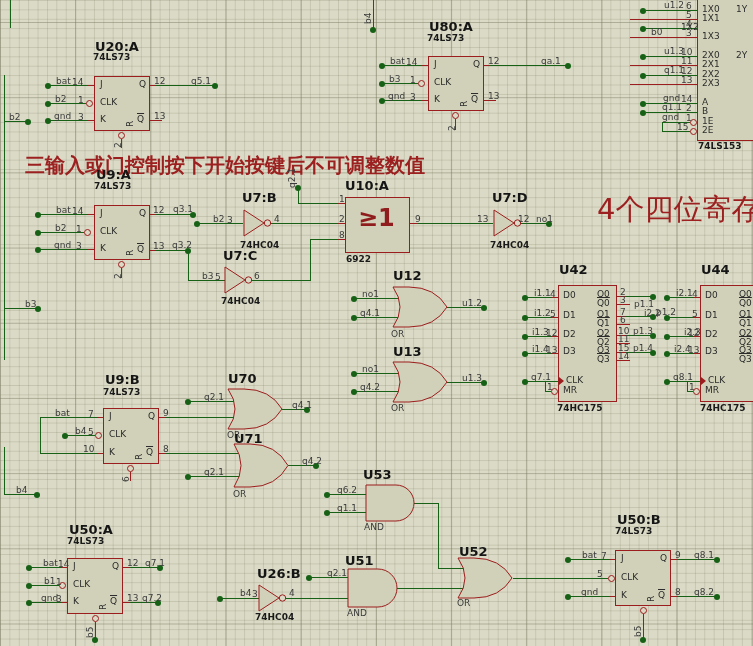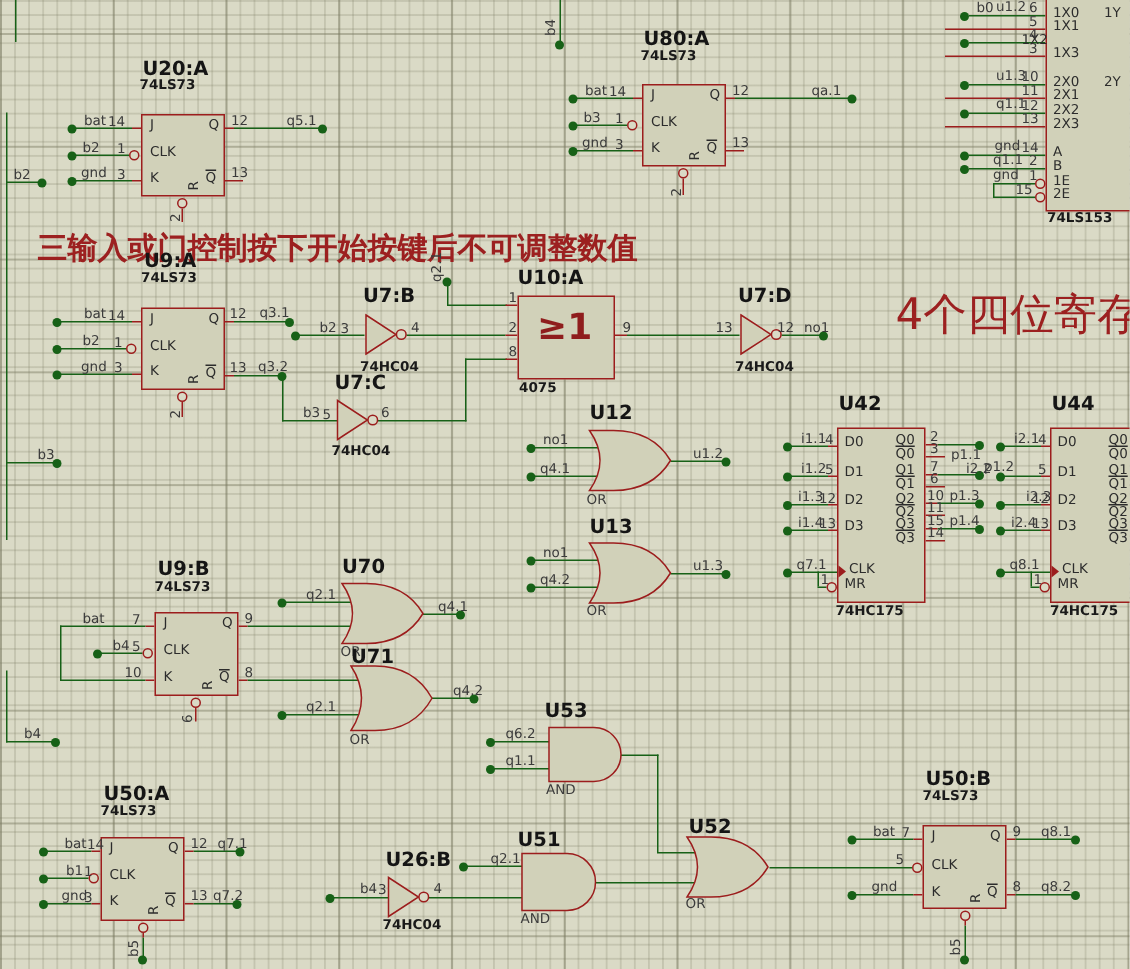--- a/index.html
+++ b/index.html
@@ -374,21 +374,21 @@
 <div class="pn" style="left:434px;top:78px">CLK</div>
 <div class="pn" style="left:434px;top:95px">K</div>
 <div class="pn" style="left:473px;top:60px">Q</div>
 <div class="pn ol" style="left:471px;top:95px">Q</div>
 <div class="rv rvd" style="left:460px;top:107px">R</div>
 
 <div class="val" style="left:698px;top:142px">74LS153</div>
 <div class="t" style="left:664px;top:1px">u1.2</div>
 <div class="t" style="left:686px;top:2px">6</div>
 <div class="t" style="left:686px;top:11px">5</div>
-<div class="t" style="left:651px;top:2px">b0</div>
+<div class="t" style="left:651px;top:28px">b0</div>
 <div class="t" style="left:686px;top:20px">4</div>
 <div class="t" style="left:686px;top:29px">3</div>
 <div class="t" style="left:664px;top:47px">u1.3</div>
 <div class="t" style="left:681px;top:48px">10</div>
 <div class="t" style="left:681px;top:57px">11</div>
 <div class="t" style="left:664px;top:66px">q1.1</div>
 <div class="t" style="left:681px;top:67px">12</div>
 <div class="t" style="left:681px;top:76px">13</div>
 <div class="t" style="left:663px;top:94px">gnd</div>
 <div class="t" style="left:681px;top:95px">14</div>
@@ -441,21 +441,21 @@
 <div class="val" style="left:221px;top:297px">74HC04</div>
 <div class="t" style="left:202px;top:272px">b3</div>
 <div class="t" style="left:215px;top:273px">5</div>
 <div class="t" style="left:254px;top:272px">6</div>
 <div class="ref" style="left:492px;top:191px">U7:D</div>
 <div class="val" style="left:490px;top:241px">74HC04</div>
 <div class="t" style="left:477px;top:215px">13</div>
 <div class="t" style="left:518px;top:215px">12</div>
 <div class="t" style="left:536px;top:215px">no1</div>
 <div class="ref" style="left:345px;top:179px">U10:A</div>
-<div class="val" style="left:346px;top:255px">4075</div>
+<div class="val" style="left:346px;top:255px">6922</div>
 <div class="ge" style="left:358px;top:206px">≥1</div>
 <div class="t" style="left:339px;top:195px">1</div>
 <div class="t" style="left:339px;top:215px">2</div>
 <div class="t" style="left:339px;top:231px">8</div>
 <div class="t" style="left:415px;top:215px">9</div>
 <div class="rv" style="left:288px;top:188px">q2.1</div>
 
 <div class="ref" style="left:393px;top:269px">U12</div>
 <div class="t" style="left:362px;top:290px">no1</div>
 <div class="t" style="left:360px;top:309px">q4.1</div>

